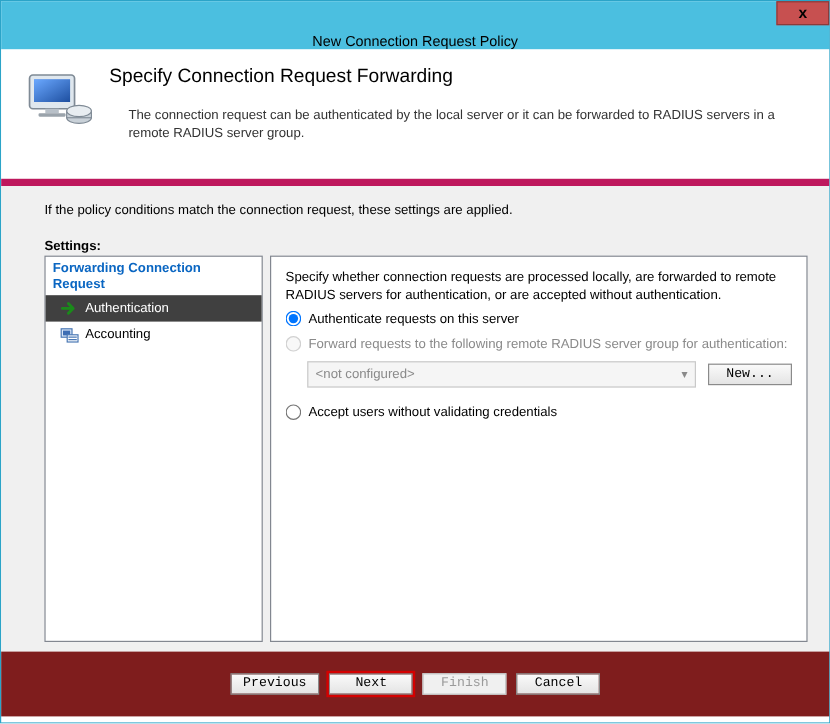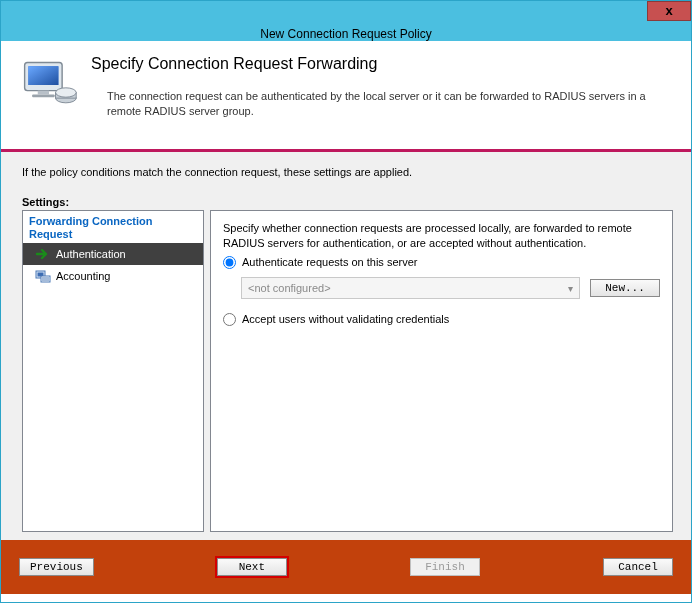--- a/index.html
+++ b/index.html
@@ -67,22 +67,22 @@
     color: #000;
   }
   .header-text p {
     margin: 16px;
     font-size: 11px;
     color: #333;
     line-height: 1.35;
   }
   .body-area {
     background: #f0f0f0;
-    border-top: 3px solid #be185d;
-    padding: 14px 18px 8px 21px;
+    border-top: 6px solid #be185d;
+    padding: 14px 18px 8px 36px;
   }
   .hint {
     font-size: 11px;
     color: #000;
     margin-bottom: 18px;
   }
   .settings-label {
     font-size: 11px;
     font-weight: bold;
     color: #000;
@@ -132,20 +132,21 @@
     padding: 10px 12px;
     font-size: 11px;
     color: #000;
   }
   .detail-desc {
     line-height: 1.35;
     margin-bottom: 6px;
   }
   .radio-row {
     display: flex;
+    align-items: center;
     margin-bottom: 8px;
   }
   .radio-row input[type=radio] {
     margin: 0 6px 0 0;
   }
   .radio-row.disabled { color: #8a8a8a; }
   .combo-row {
     display: flex;
     align-items: center;
     gap: 10px;
@@ -172,24 +173,24 @@
     min-width: 70px;
     border: 1px solid #8a8a8a;
     background: linear-gradient(#fafafa,#e4e4e4);
     font-size: 11px;
     cursor: pointer;
     padding: 0 10px;
     font-family: Liberation Mono, monospace;
   }
   .button-row {
     display: flex;
-    justify-content: space-between;
+    justify-content: center;
     gap: 8px;
     padding: 18px;
-    background: #c2410c;
+    background: #7f1d1d;
   }
   .wiz-btn.disabled {
     color: #9a9a9a;
     background: #f0f0f0;
     border-color: #bfbfbf;
     cursor: default;
   }
   .highlight-next {
     outline: 2px solid #d40000;
     outline-offset: 0;
@@ -266,20 +267,24 @@
         </div>
 
         <div class="detail-panel">
           <div class="detail-desc">Specify whether connection requests are processed locally, are forwarded to remote RADIUS servers for authentication, or are accepted without authentication.</div>
 
           <label class="radio-row">
             <input type="radio" name="authmode" checked="" style="">
             <span>Authenticate requests on this server</span>
           </label>
 
+          <label class="radio-row disabled">
+            <input type="radio" name="authmode" disabled="" style="">
+            <span>Forward requests to the following remote RADIUS server group for authentication:</span>
+          </label>
 
           <div class="combo-row">
             <div class="combo">
               <span>&lt;not configured&gt;</span>
               <span class="chev">▾</span>
             </div>
             <button class="wiz-btn">New...</button>
           </div>
 
           <label class="radio-row">

